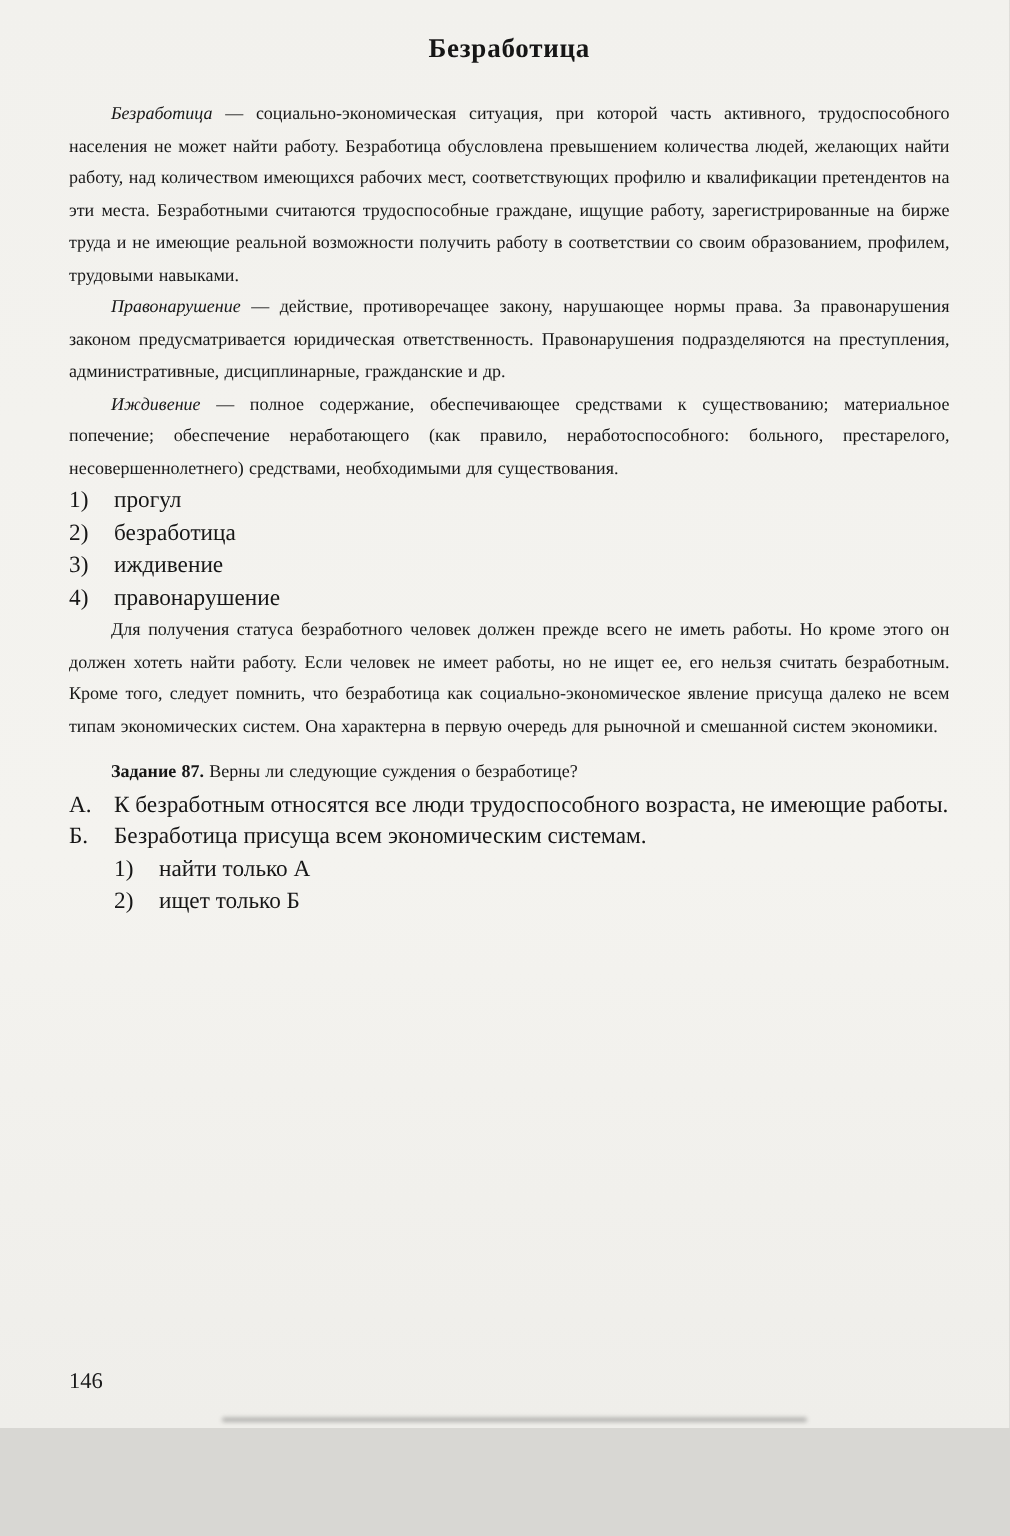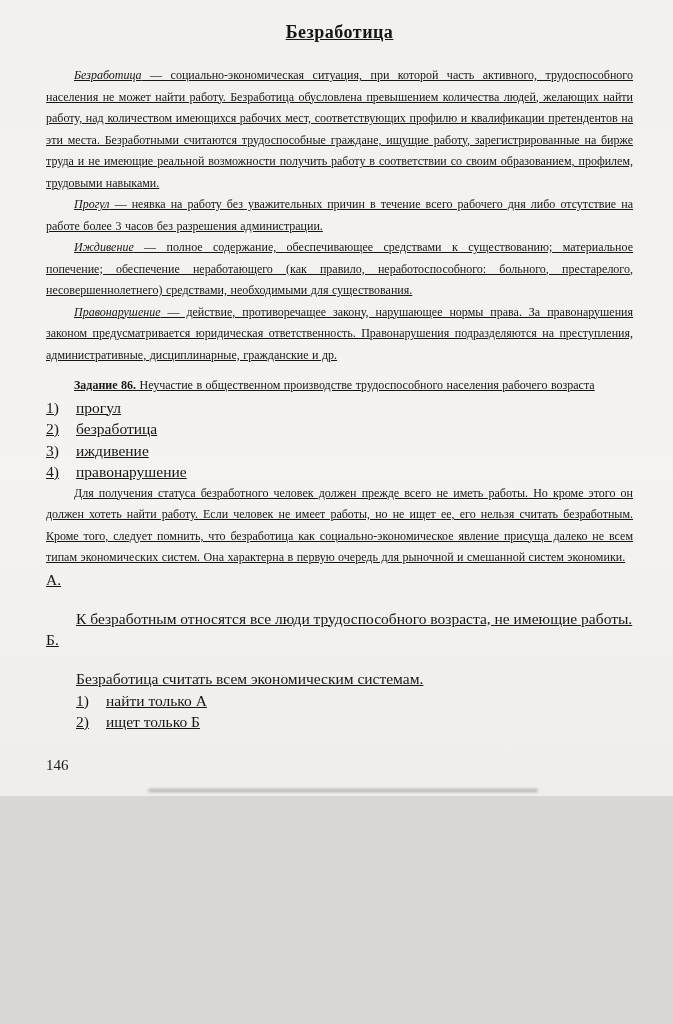--- a/index.html
+++ b/index.html
@@ -3,26 +3,25 @@
 <meta charset="utf-8">
 <style>
   * { margin: 0; padding: 0; box-sizing: border-box; }
   html, body { background: #d8d7d3; }
   body {
     width: 673px; height: 1024px;
     font-family: "Liberation Serif", serif;
   }
   .page {
     position: relative;
-    width: 673px; height: 796px;
+    width: 673px; height: 952px;
     background: linear-gradient(180deg, #f2f1ed 0%, #f4f3ef 60%, #efeeea 100%);
     padding: 16px 40px 0 46px;
     color: #161616;
     overflow: hidden;
-    text-decoration: underline;
   }
   .title {
     text-align: center;
     font-size: 18px;
     font-weight: bold;
     margin: 6px 0 22px 0;
     letter-spacing: 0.5px;
   }
   .para {
     font-size: 12px;
@@ -36,21 +35,21 @@
   .task { margin-top: 9px; }
   .task b { font-weight: bold; }
   .options { font-size: 15.5px; line-height: 21.5px; }
   .option { display: flex; }
   .option .num { flex: 0 0 30px; }
   .option .otext { flex: 1; }
   .options.sub { margin-left: 30px; }
   .statements { font-size: 15.5px; line-height: 21.5px; }
   .statement { display: flex; }
   .statement .letter { flex: 0 0 30px; }
-  .statement .stext { flex: 1; text-align: justify; hyphens: auto; margin-top: 39px; }
+  .statement .stext { flex: 1; text-align: justify; hyphens: auto; }
   .page-number {
     position: absolute;
     left: 46px; bottom: 22px;
     font-size: 15px;
     color: #1a1a1a;
   }
   .scan-edge {
     position: absolute;
     left: 22%; bottom: 4px;
     width: 58%; height: 3px;
@@ -61,27 +60,25 @@
 </style>
 </head>
 <body>
 
 <div class="page">
 
   <h1 class="title">Безработица</h1>
 
   <p class="para"><span class="term">Безработица</span><span> — социально-экономическая ситуация, при которой часть активного, трудоспособного населения не может найти работу. Безработица обусловлена превышением количества людей, желающих найти работу, над количеством имеющихся рабочих мест, соответствующих профилю и квалификации претендентов на эти места. Безработными считаются трудоспособные граждане, ищущие работу, зарегистрированные на бирже труда и не имеющие реальной возможности получить работу в соответствии со своим образованием, профилем, трудовыми навыками.</span></p>
 
-  <p class="para"><span class="term">Прогул</span><span> — неявка на работу без уважительных причин в течение всего рабочего дня либо отсутствие на работе более 3 часов без разрешения администрации.</span></p>
+
+  <p class="para"><span class="term">Правонарушение</span><span> — действие, противоречащее закону, нарушающее нормы права. За правонарушения законом предусматривается юридическая ответственность. Правонарушения подразделяются на преступления, административные, дисциплинарные, гражданские и др.</span></p>
 
   <p class="para"><span class="term">Иждивение</span><span> — полное содержание, обеспечивающее средствами к существованию; материальное попечение; обеспечение неработающего (как правило, неработоспособного: больного, престарелого, несовершеннолетнего) средствами, необходимыми для существования.</span></p>
 
-  <p class="para"><span class="term">Правонарушение</span><span> — действие, противоречащее закону, нарушающее нормы права. За правонарушения законом предусматривается юридическая ответственность. Правонарушения подразделяются на преступления, административные, дисциплинарные, гражданские и др.</span></p>
-
-  <p class="para task"><b>Задание 86.</b><span> Неучастие в общественном производстве трудоспособного населения рабочего возраста</span></p>
 
   <div class="options">
     <div class="option">
         <span class="num">1)</span>
         <span class="otext">прогул</span>
       </div>
     <div class="option">
         <span class="num">2)</span>
         <span class="otext">безработица</span>
       </div>
@@ -90,29 +87,30 @@
         <span class="otext">иждивение</span>
       </div>
     <div class="option">
         <span class="num">4)</span>
         <span class="otext">правонарушение</span>
       </div>
   </div>
 
   <p class="para">Для получения статуса безработного человек должен прежде всего не иметь работы. Но кроме этого он должен хотеть найти работу. Если человек не имеет работы, но не ищет ее, его нельзя считать безработным. Кроме того, следует помнить, что безработица как социально-экономическое явление присуща далеко не всем типам экономических систем. Она характерна в первую очередь для рыночной и смешанной систем экономики.</p>
 
+  <p class="para task"><b>Задание 87.</b><span> Верны ли следующие суждения о безработице?</span></p>
 
   <div class="statements">
     <div class="statement">
         <span class="letter">А.</span>
         <span class="stext">К безработным относятся все люди трудоспособного возраста, не имеющие работы.</span>
       </div>
     <div class="statement">
         <span class="letter">Б.</span>
-        <span class="stext">Безработица считать всем экономическим системам.</span>
+        <span class="stext">Безработица присуща всем экономическим системам.</span>
       </div>
   </div>
 
   <div class="options sub">
     <div class="option">
         <span class="num">1)</span>
         <span class="otext">найти только А</span>
       </div>
     <div class="option">
         <span class="num">2)</span>

